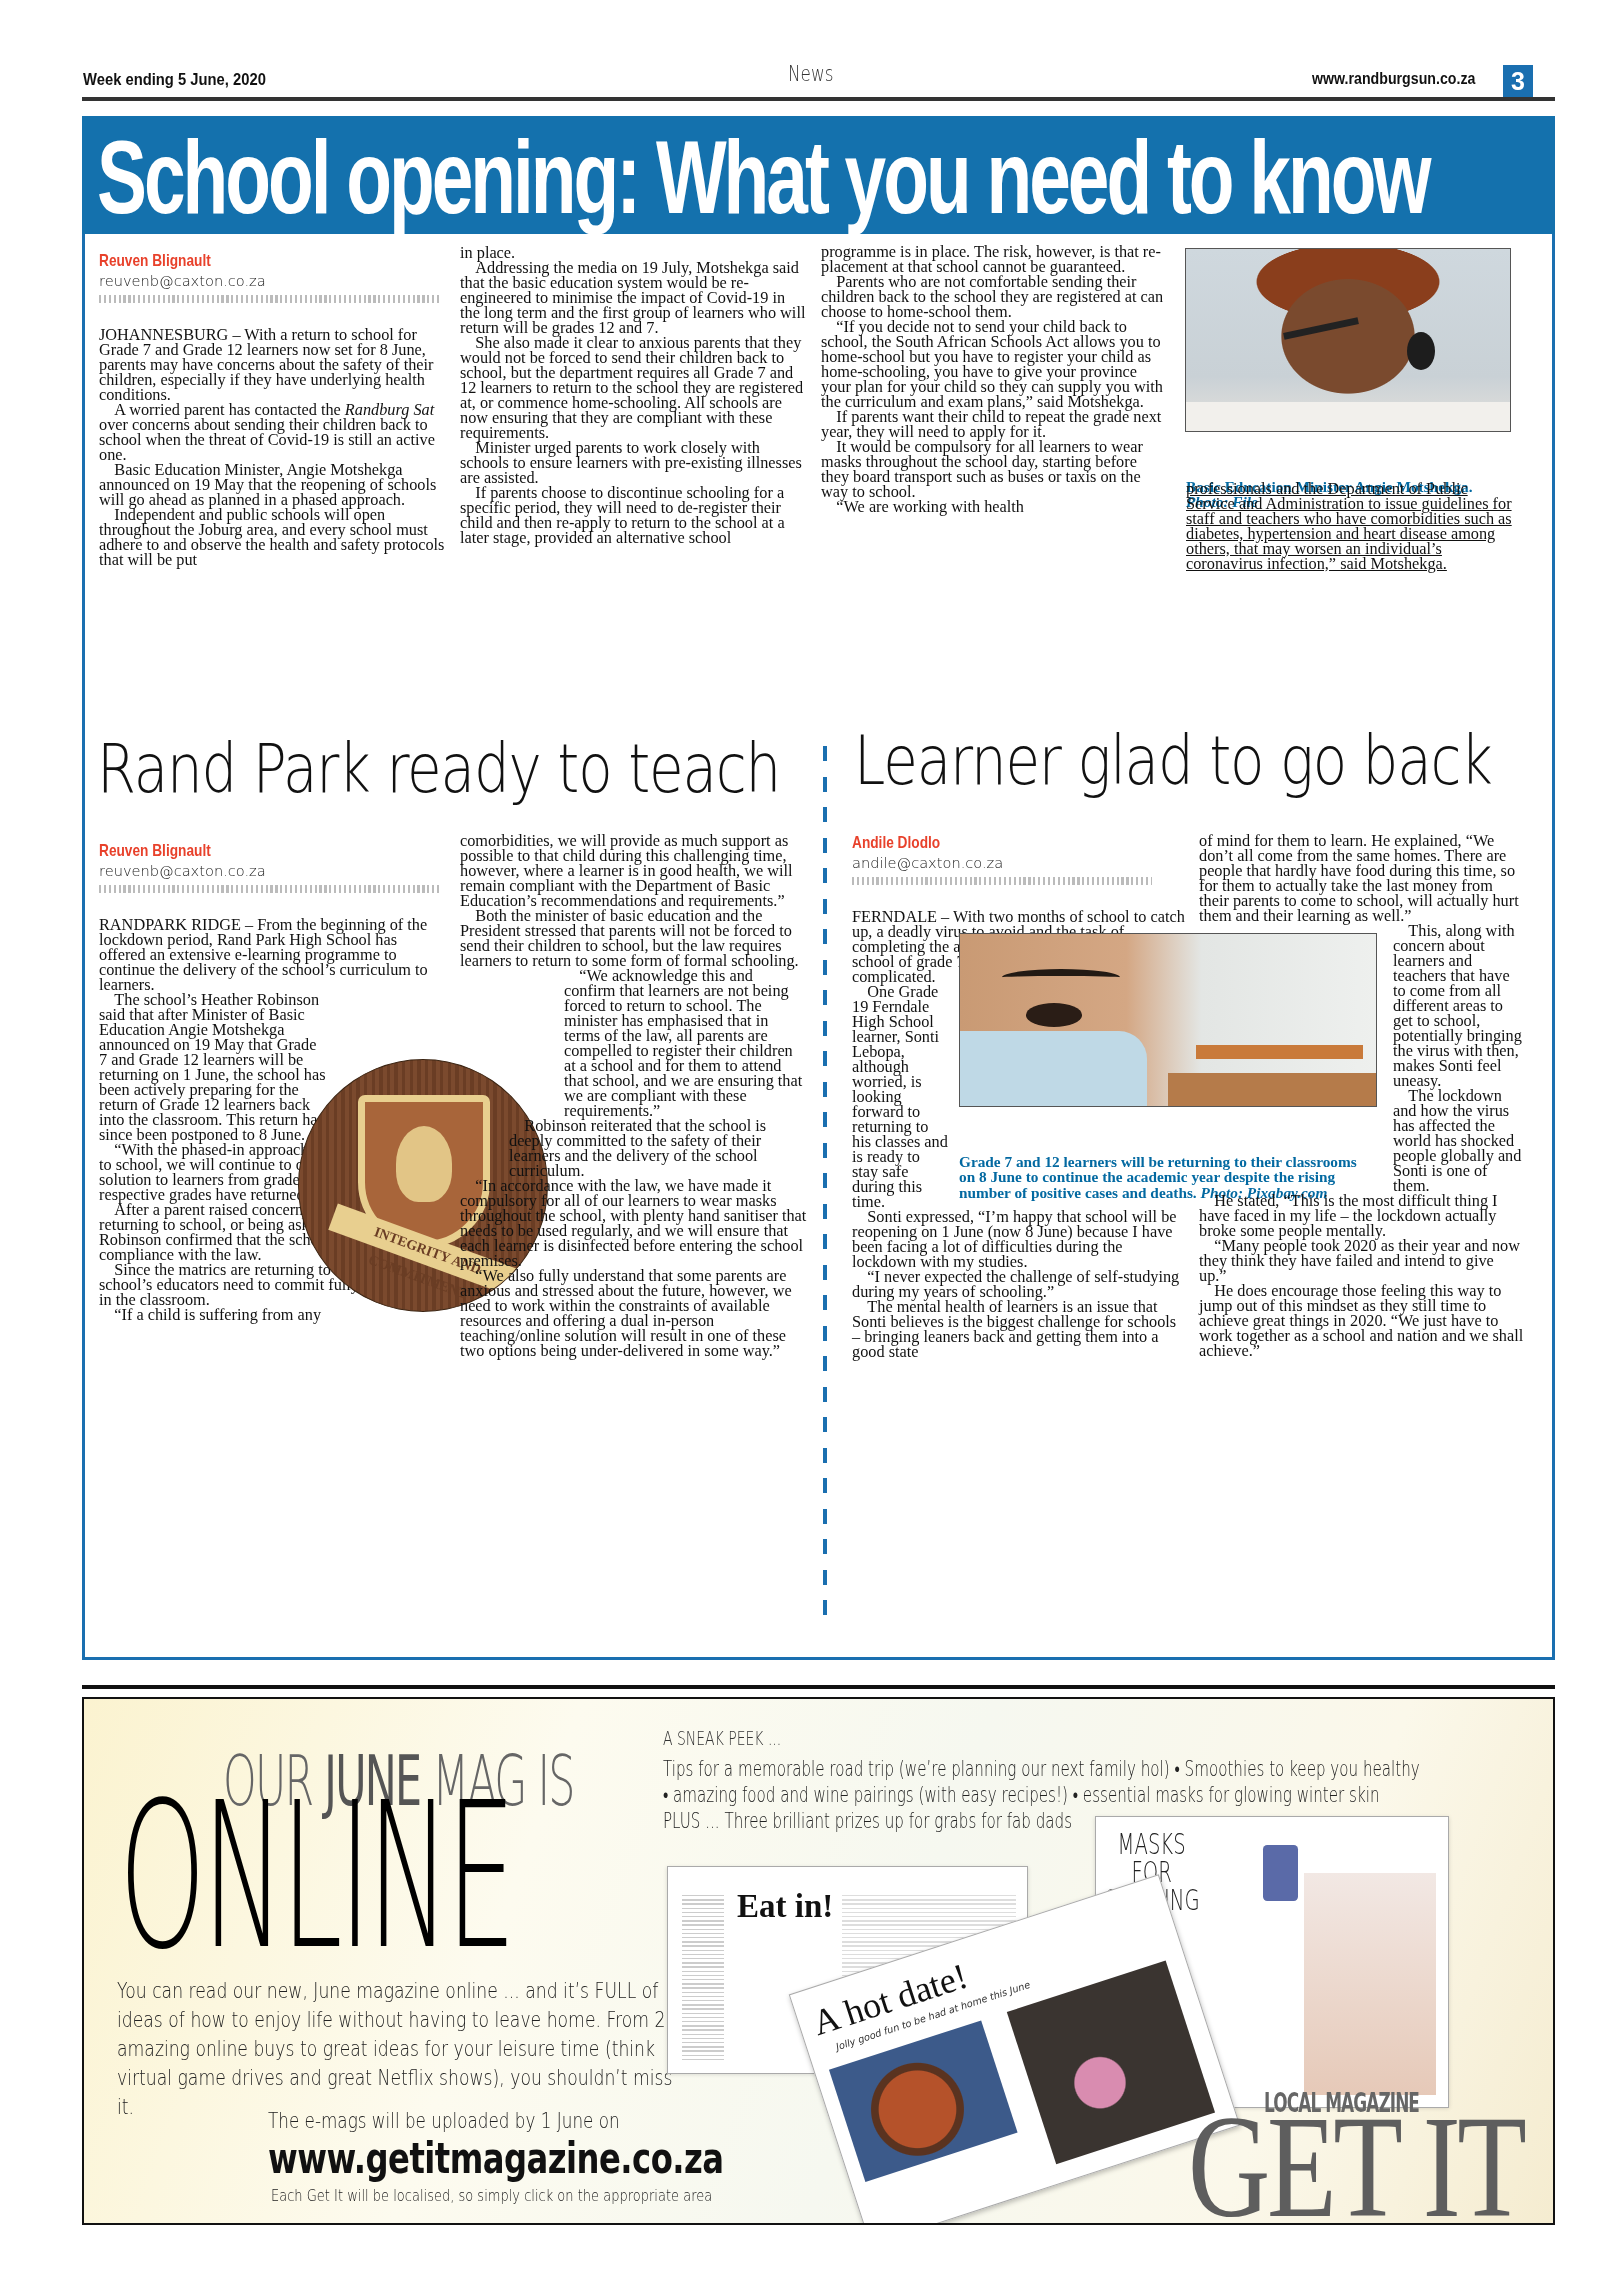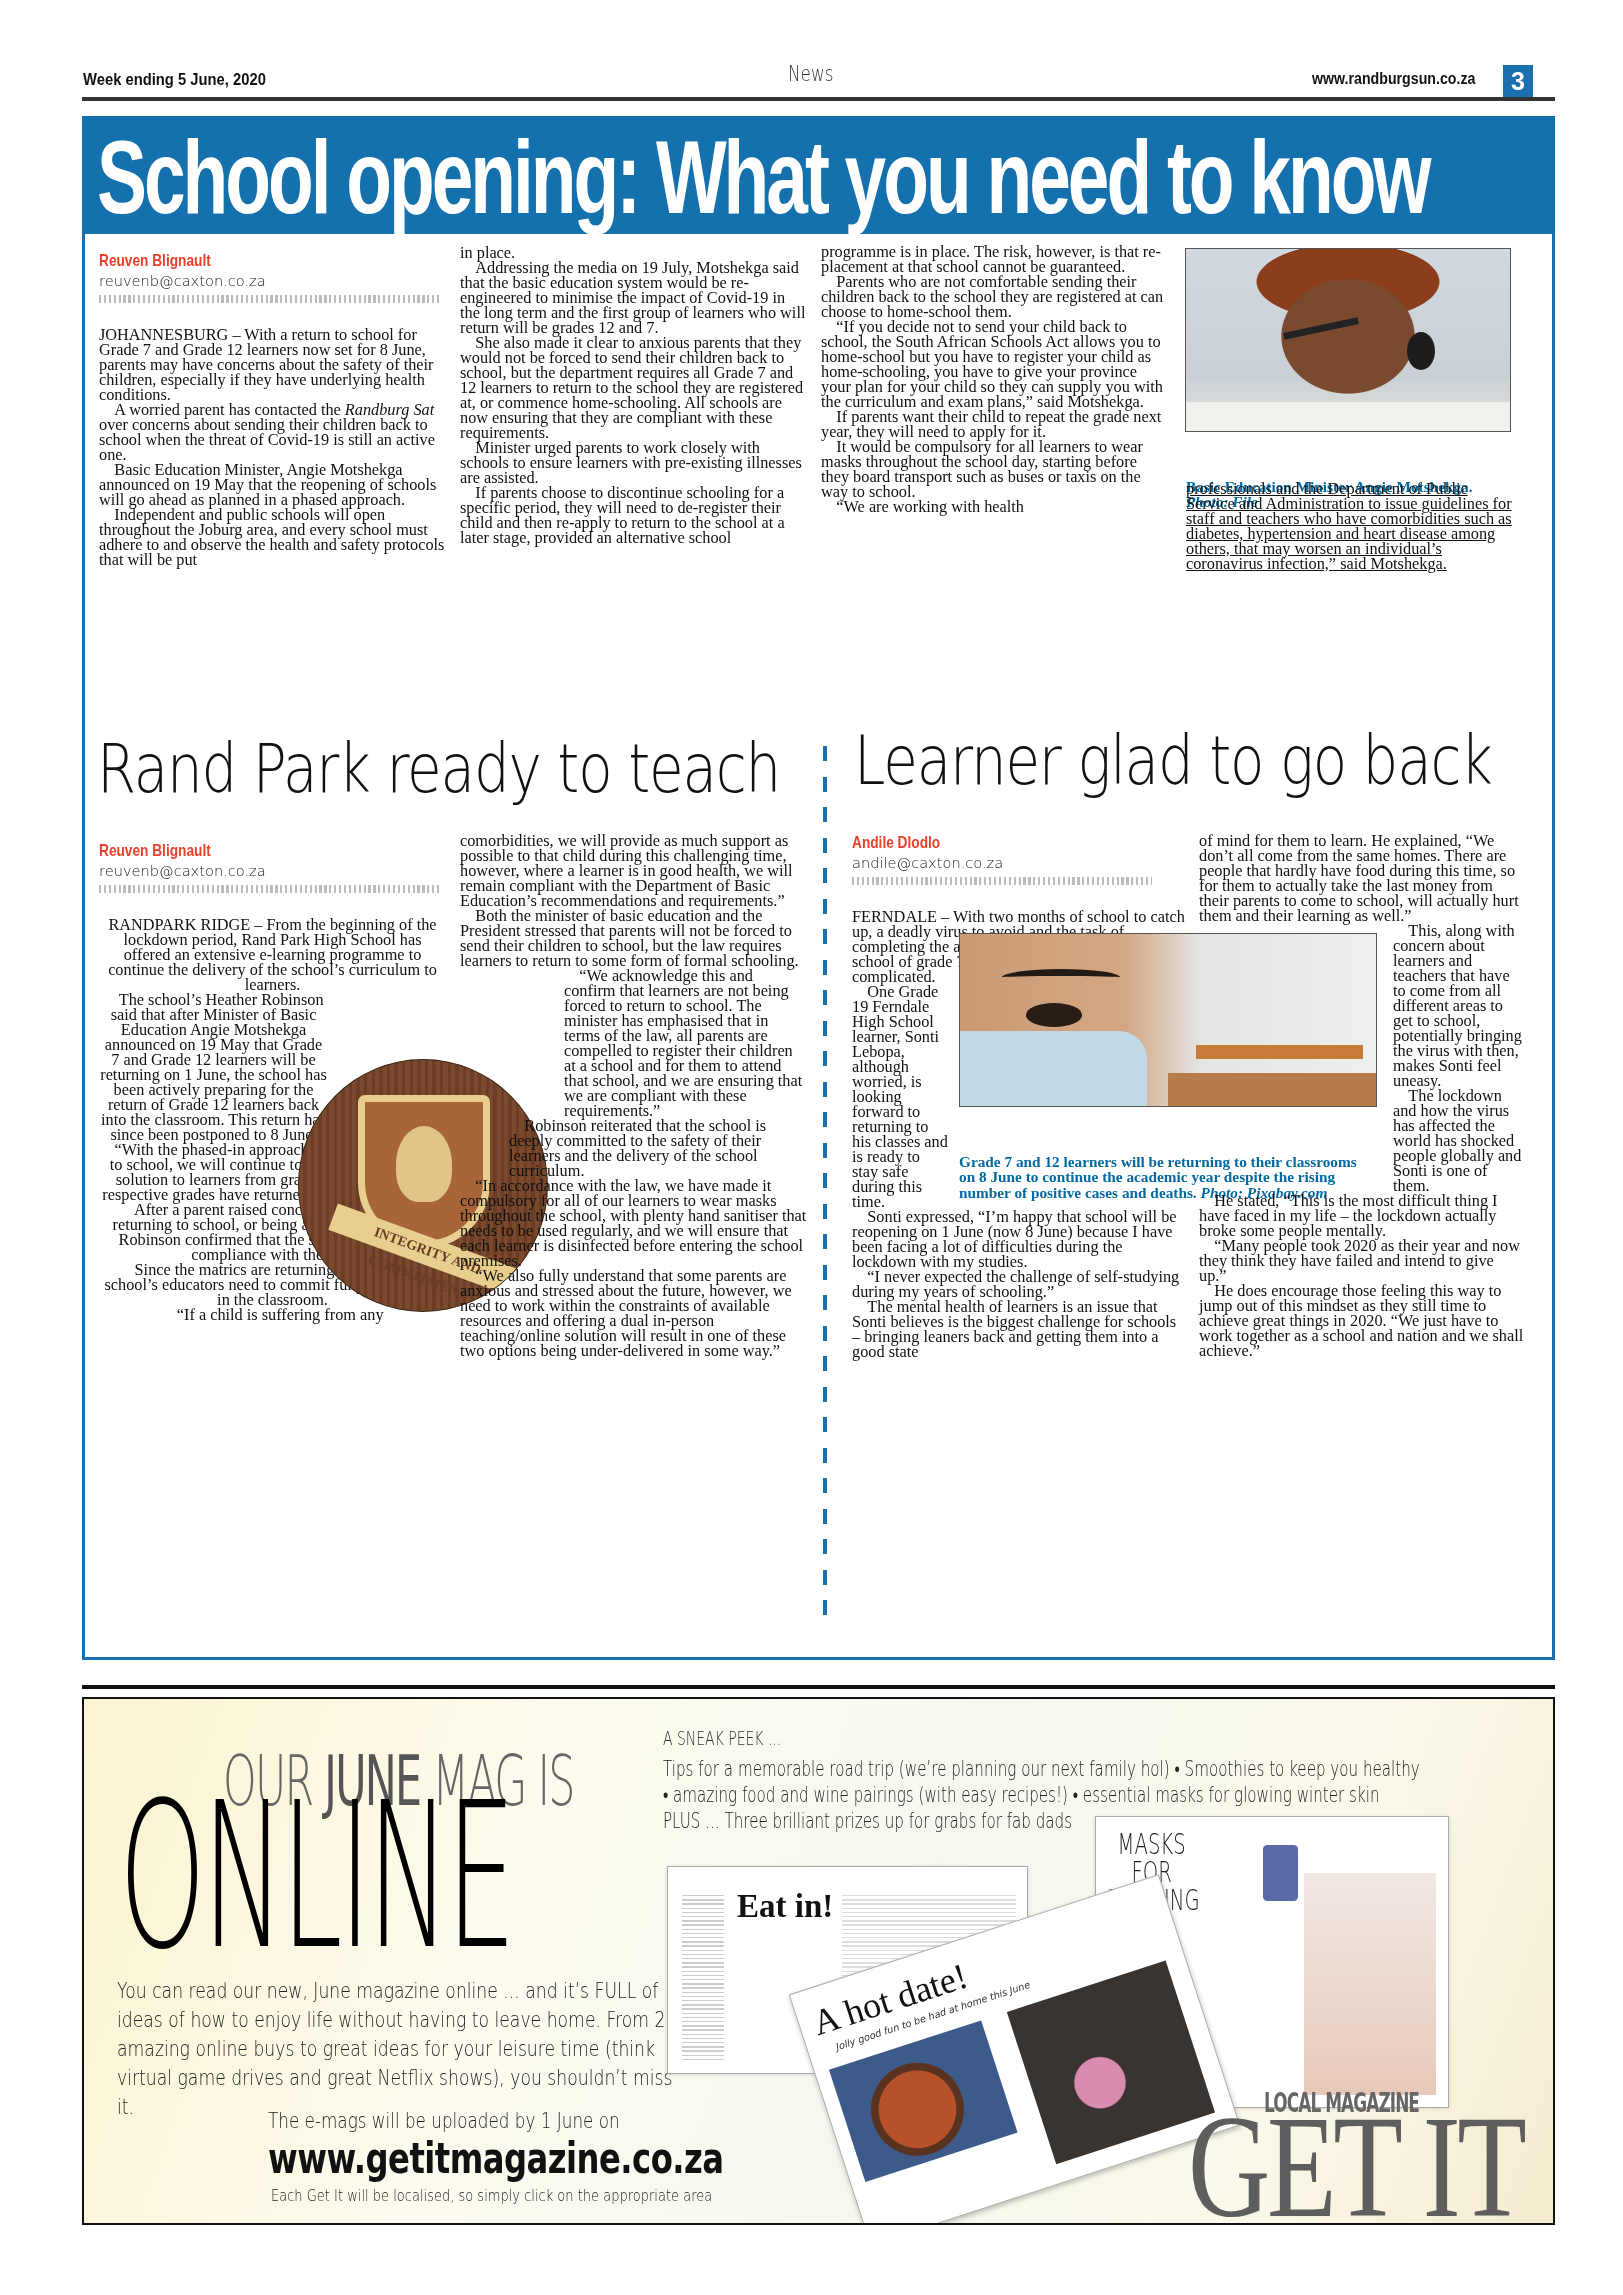--- a/index.html
+++ b/index.html
@@ -94,21 +94,21 @@
 </div>
 
 <div class="abs headline" style="left:97px;top:730px;">Rand Park ready to teach</div>
 <div class="abs headline" style="left:854px;top:722px;">Learner glad to go back</div>
 <div class="abs divider" style="left:823px;top:746px;height:871px;"></div>
 
 <div class="abs" style="left:99px;top:841px;width:347px;">
   <div class="byline">Reuven Blignault</div>
   <div class="email" style="margin-top:1.4px;">reuvenb@caxton.co.za</div>
   <div class="dots" style="margin-top:5.6px;width:340px;"></div>
-  <div class="col" style="margin-top:23.6px;width:347px;text-align:center;">
+  <div class="col" style="margin-top:23.6px;width:347px;">
     <p class="first">RANDPARK RIDGE – From the beginning of the lockdown period, Rand Park High School has offered an extensive e-learning programme to continue the delivery of the school’s curriculum to learners.</p>
     <p style="width:229px;">The school’s Heather Robinson said that after Minister of Basic Education Angie Motshekga announced on 19 May that Grade 7 and Grade 12 learners will be returning on 1 June, the school has been actively preparing for the return of Grade 12 learners back into the classroom. This return has since been postponed to 8 June.</p>
     <p>“With the phased-in approach of learners returning to school, we will continue to offer this e-learning solution to learners from grades 8 to 11 until the respective grades have returned to school,” she said.</p>
     <p>After a parent raised concern over their child returning to school, or being asked to de-register, Robinson confirmed that the school is acting in compliance with the law.</p>
     <p>Since the matrics are returning to school, the school’s educators need to commit fully to teaching in the classroom.</p>
     <p>“If a child is suffering from any</p>
   </div>
 </div>
 
 <div class="abs" style="left:298px;top:1059px;width:250px;height:253px;border-radius:50%;border:1.4px solid #3b2412;background:repeating-linear-gradient(90deg,#7b4a2e 0 4.2px,#6a3d24 4.2px 7.6px);overflow:hidden;">

